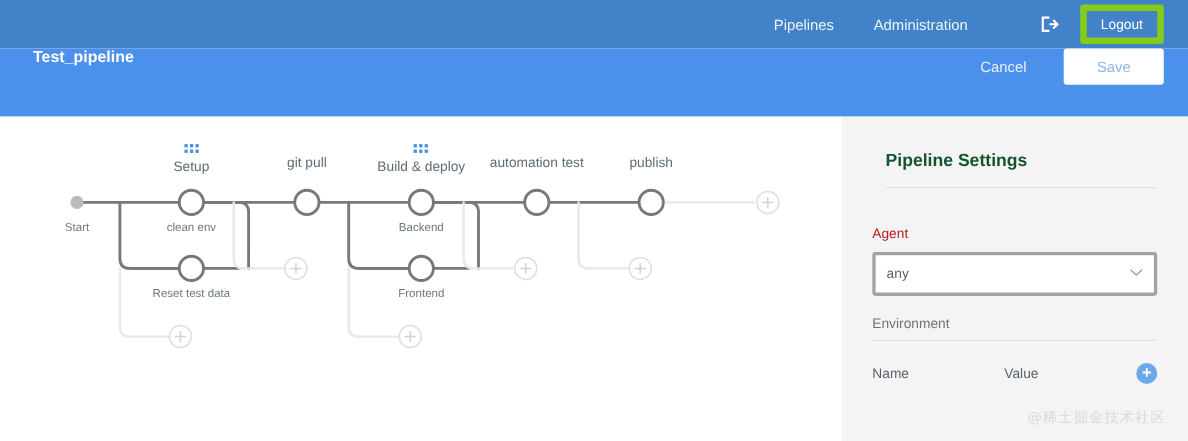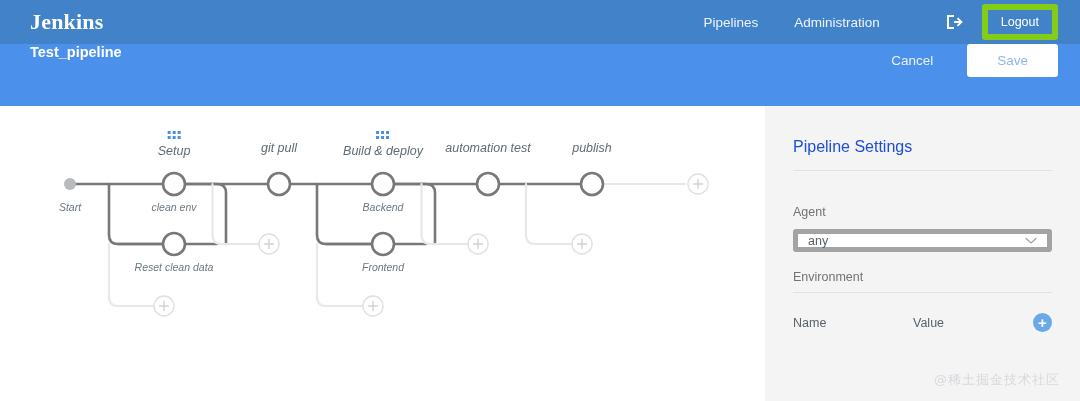--- a/index.html
+++ b/index.html
@@ -50,21 +50,20 @@
   .save-btn {
     background:#ffffff; color:#8fb6e6; border:none; border-radius:3px;
     font-size:13.5px; padding:9px 30px; cursor:pointer;
     font-family:"Liberation Sans", sans-serif;
   }
 
   
   .canvas {
     position:absolute; left:0; top:106px; width:765px; height:224px; background:#ffffff;
     overflow:hidden;
-    font-style:italic;
   }
   .canvas svg { position:absolute; left:0; top:0; }
 
   .stage-head { position:absolute; text-align:center; transform:translateX(-50%); }
   .grip { display:flex; justify-content:center; margin-bottom:4px; }
   .grip span {
     display:block; width:3px; height:3px; background:#4a90e2; margin:1px;
   }
   .grip-col { display:flex; flex-direction:column; }
   .stage-label { font-size:12.5px; color:#5f6b75; white-space:nowrap; }
@@ -76,29 +75,29 @@
     position:absolute; transform:translateX(-50%);
     font-size:10.5px; color:#6b7780; white-space:nowrap;
   }
 
   
   .sidebar {
     position:absolute; left:765px; top:106px; width:315px; height:295px;
     background:#f4f4f5;
   }
   .sb-title {
-    margin:32px 28px 0 28px; font-size:16px; color:#1d4ed8; font-weight:normal;
+    margin:32px 28px 0 40px; font-size:16px; color:#14532d; font-weight:bold;
     padding-bottom:14px; border-bottom:1px solid #e2e2e4;
   }
   .sb-field-label {
-    margin:34px 28px 0 28px; font-size:12.5px; color:#737373;
+    margin:34px 28px 0 28px; font-size:12.5px; color:#b91c1c;
   }
   .sb-select {
-    margin:10px 28px 0 28px; height:23px; background:#ffffff;
-    border:5px solid #a3a3a3; border-radius:3px;
+    margin:10px 28px 0 28px; height:40px; background:#ffffff;
+    border:3px solid #a3a3a3; border-radius:3px;
     display:flex; align-items:center; padding:0 10px;
     font-size:12.5px; color:#55606a; cursor:pointer; position:relative;
   }
   .sb-select .chev { margin-left:auto; color:#9aa0a6; font-size:11px; }
   .sb-sub-label {
     margin:18px 28px 0 28px; font-size:12.5px; color:#737373;
     padding-bottom:8px; border-bottom:1px solid #e2e2e4;
   }
   .env-row {
     margin:20px 28px 0 28px; display:flex; align-items:center;
@@ -117,21 +116,20 @@
     font-size:13px; color:#d7d9dc; letter-spacing:1px;
     font-family:"DejaVu Sans", sans-serif;
   }
 </style>
 </head>
 <body>
 
 <div class="app">
 
   <div class="topbar">
-    <div class="logo">Jenkins</div>
     <div class="topnav-right">
       <div class="navlink">Pipelines</div>
       <div class="navlink">Administration</div>
       <div class="login-icon">
         <svg width="20" height="20" viewBox="0 0 20 20">
           <path d="M3 3 h7 v2 H5 v10 h5 v2 H3 Z" fill="#ffffff"></path>
           <path d="M10 9.1 h5.1 l-2.3 -2.3 1.35 -1.35 4.55 4.55 -4.55 4.55 -1.35 -1.35 2.3 -2.3 H10 Z" fill="#ffffff"></path>
         </svg>
       </div>
       <button class="logout-btn">Logout</button>
@@ -202,21 +200,21 @@
               <span></span>
             </div>
             <div class="grip-col">
               <span></span>
               <span></span>
             </div>
           </div>
           <div class="stage-label">Setup</div>
         </div>
         <div class="node-label" style="left: 174px; top: 95px;">clean env</div>
-        <div class="node-label" style="left: 174px; top: 155px;">Reset clean data</div>
+        <div class="node-label" style="left: 174px; top: 155px;">Reset test data</div>
         <div class="stage-head" style="left: 279px; top: 24px;">
           <div style="height: 11px;"></div>
           <div class="stage-label">git pull</div>
         </div>
         <div class="stage-head" style="left: 383px; top: 24px;">
           <div class="grip">
             <div class="grip-col">
               <span></span>
               <span></span>
             </div>

